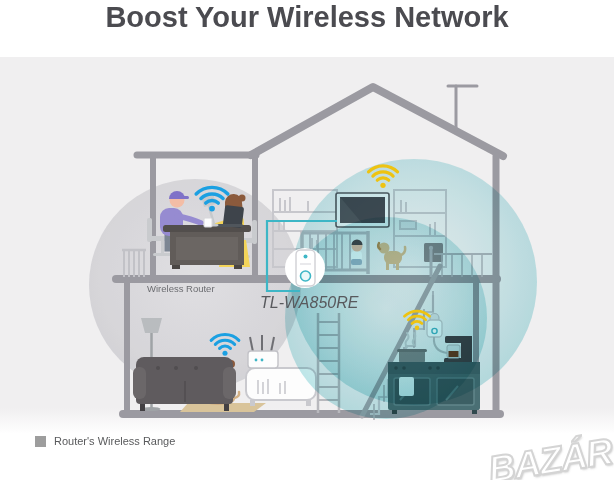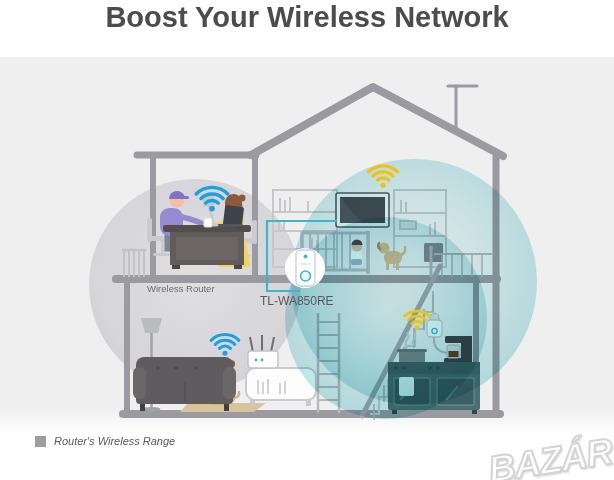--- a/index.html
+++ b/index.html
@@ -9,26 +9,26 @@
   }
   #scene{position:absolute;left:0;top:0;}
   .page-title{
     position:absolute;left:0;top:1px;width:614px;text-align:center;
     font-size:29px;font-weight:700;color:#4b4b50;letter-spacing:0px;
   }
   .device-label{
     position:absolute;text-align:left;font-size:9.5px;color:#6b6c70;
   }
   #router-label{left:147px;top:283px;width:110px;}
-  #extender-label{left:260px;top:294px;width:100px;font-size:12px;color:#58595d;}
+  #extender-label{left:260px;top:294px;width:100px;font-size:16px;color:#58595d;font-style:italic;}
   .legend{position:absolute;left:0;top:0;width:614px;height:480px;pointer-events:none;}
   .legend-item{position:absolute;top:433px;height:16px;display:flex;align-items:center;}
   .legend-item .sw-square{width:11px;height:11px;margin-right:8px;display:inline-block;}
   .legend-item .sw-bar{width:3.5px;height:13px;margin-right:7px;display:inline-block;}
-  .legend-item .lg-text{font-size:11px;color:#595a5c;white-space:nowrap;font-style:italic;}
+  .legend-item .lg-text{font-size:11px;color:#595a5c;white-space:nowrap;}
   #legend-0{left:35px;}
   #legend-1{left:197px;}
   #legend-2{left:357px;}
   .watermark{
     position:absolute;right:2px;bottom:-2px;z-index:5;
     font-size:37px;font-weight:700;font-style:italic;color:#ffffff;
     -webkit-text-stroke:2px #d4d4d4;
     text-shadow:1px 2px 2px rgba(120,120,120,0.35);
     transform:rotate(-9deg);letter-spacing:-1px;
   }

